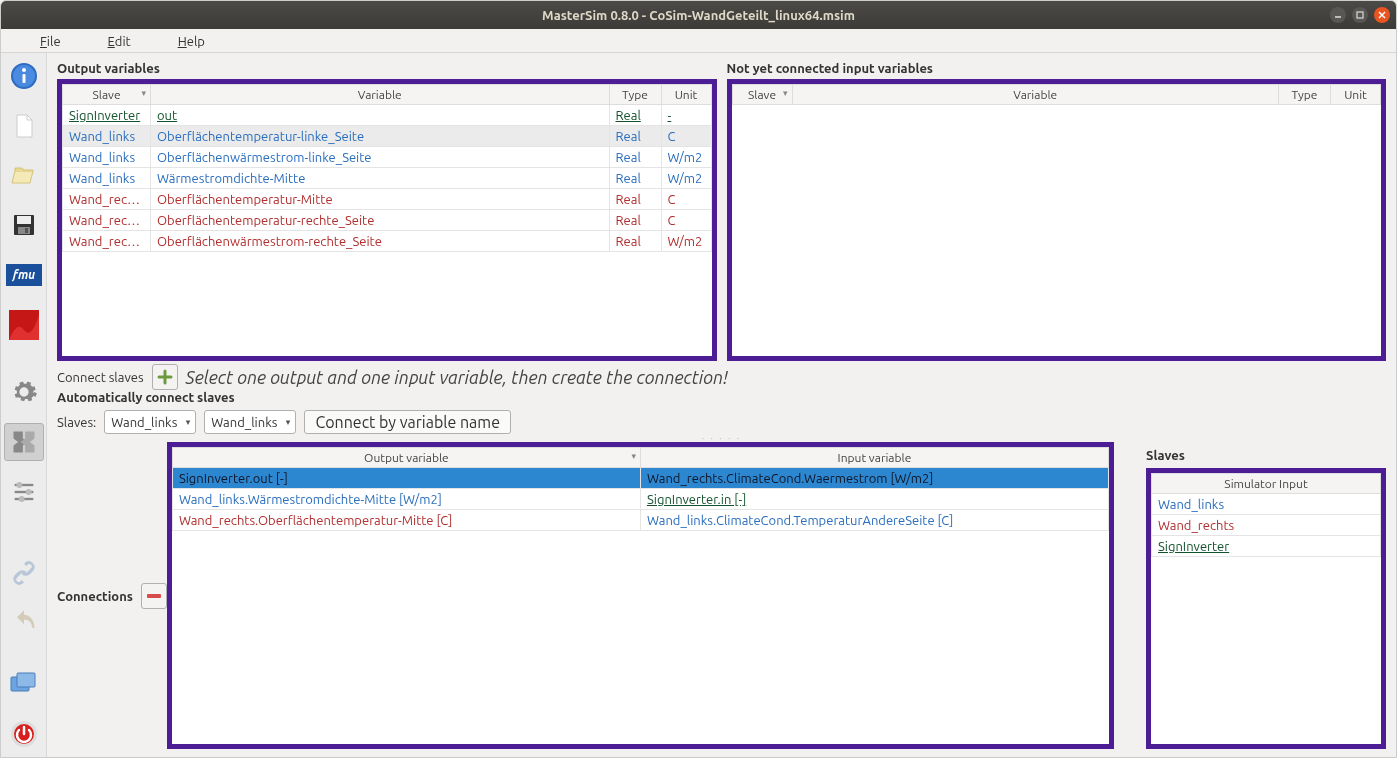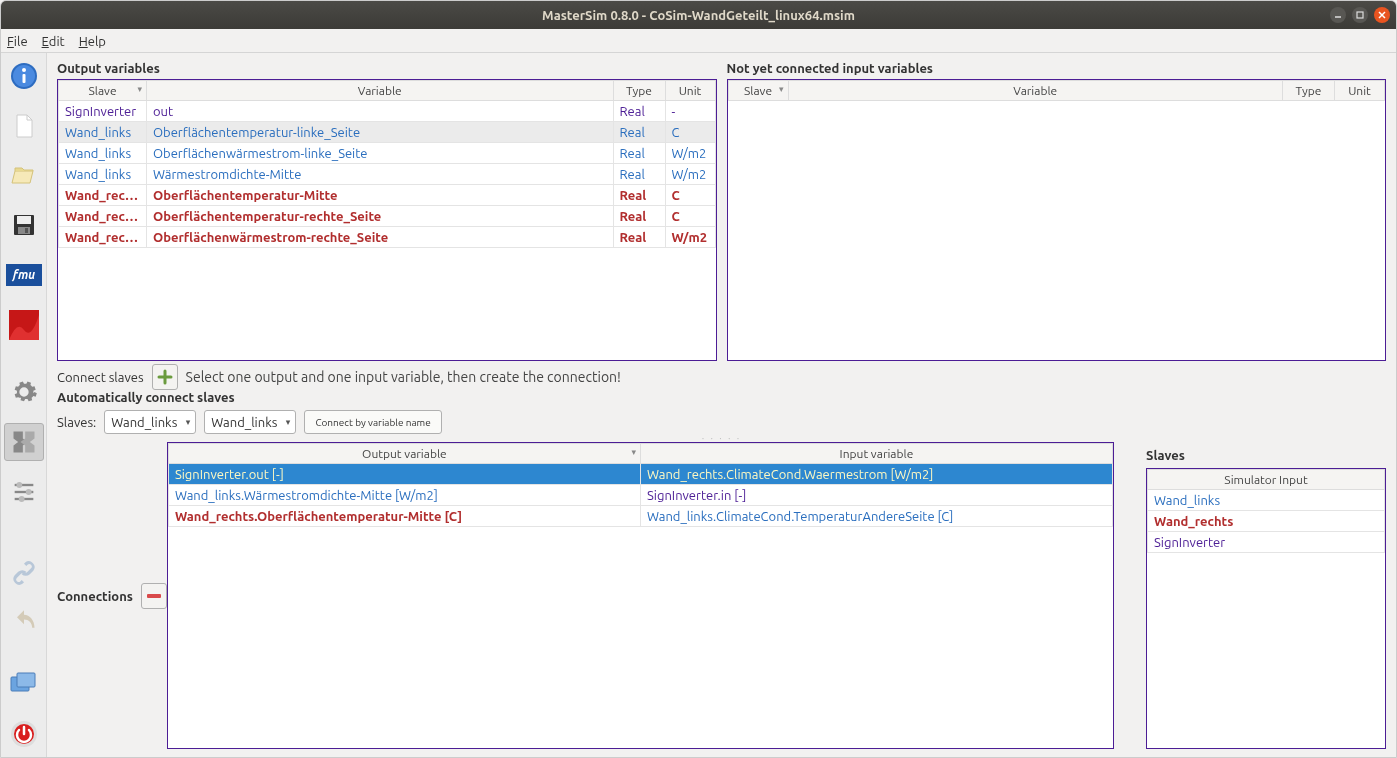--- a/index.html
+++ b/index.html
@@ -6,53 +6,53 @@
   html, body { margin:0; padding:0; font-family: "Ubuntu", "DejaVu Sans", sans-serif; font-size:13px; color:#333; background:#f2f1f0; height:100%; }
   .window { width:1397px; height:758px; background:#f2f1f0; display:flex; flex-direction:column; border:1px solid #ccc; border-radius:6px 6px 0 0; overflow:hidden; }
   .titlebar { background: linear-gradient(#4b4a46, #3c3b37); height:28px; display:flex; align-items:center; color:#dfd8c8; font-weight:bold; font-size:13px; position:relative;text-align:center; }
   .titlebar .title { margin:0 auto; }
   .titlebar .wm-buttons { position:absolute; right:6px; display:flex; gap:6px; }
   .wm-btn { width:16px; height:16px; border-radius:50%; background:#585753; display:flex; align-items:center; justify-content:center; }
   .wm-btn.close { background:#e95420; }
   .wm-btn svg { display:block; }
   .menubar { height:24px; background:#f2f1f0; border-bottom:1px solid #d5d5d5; display:flex; align-items:center; padding:0 6px; gap:14px; font-size:13px; }
   .menubar span u { text-decoration:underline; }
-  .menubar span { cursor:default; }
+  .menubar span { cursor:default;margin-left:33px; }
   .body { flex:1; display:flex; overflow:hidden; }
   .sidebar { width:46px; background:#ececec; display:flex; flex-direction:column; align-items:center; padding:4px 0; gap:12px; border-right:1px solid #d8d8d8; }
   .side-btn { width:40px; height:40px; display:flex; align-items:center; justify-content:center; border-radius:3px; }
   .side-btn.selected { background:#d0d0d0; border:1px solid #b0b0b0; }
   .spacer-flex { flex:1; }
   .content { flex:1; padding:8px 10px; display:flex; flex-direction:column; overflow:hidden; }
   .top-section { display:flex; gap:10px; height:300px; }
   .panel { flex:1; display:flex; flex-direction:column; }
   .panel-title { font-weight:bold; font-size:13px; margin-bottom:4px; color:#333; }
-  .table { border:1px solid #4c1d95; background:#fff; flex:1; overflow:auto; font-size:13px; }
+  .table { border:5px solid #4c1d95; background:#fff; flex:1; overflow:auto; font-size:13px; }
   .table table { width:100%; border-collapse:collapse; table-layout:fixed; }
   .table th { background:#f5f4f2; border:1px solid #ddd; padding:3px 6px; font-weight:normal; font-size:12px; color:#444; position:relative; text-align:center; }
   .table td { border:1px solid #e4e4e4; padding:3px 6px; white-space:nowrap; overflow:hidden; text-overflow:ellipsis; }
   .th-sort::after { content:"▾"; position:absolute; right:4px; font-size:9px; color:#888; }
-  .color-orange { color:#4c1d95; }
+  .color-orange { color:#14532d;text-decoration:underline; }
   .color-blue { color:#2a6ebe; }
-  .color-red { color:#b12e2e;font-weight:bold; }
+  .color-red { color:#b12e2e; }
   .row-hl td { background:#ebebeb; }
   .connect-row { display:flex; align-items:center; gap:8px; margin-top:3px; }
   .sq-btn { width:26px; height:26px; border:1px solid #b0b0b0; border-radius:3px; background:#f4f3f1; display:flex; align-items:center; justify-content:center; cursor:pointer; }
-  .hint { color:#444; font-size:14px; }
+  .hint { font-style:italic; color:#444; font-size:18px; }
   .bold-label { font-weight:bold; font-size:13px; }
   .auto-row { display:flex; align-items:center; gap:8px; margin-top:6px; }
   .combo { height:24px; border:1px solid #b0b0b0; border-radius:3px; background:#fff; padding:0 18px 0 6px; font-size:13px; display:flex; align-items:center; position:relative; min-width:90px; }
   .combo::after { content:"▾"; position:absolute; right:5px; font-size:9px; color:#555; }
-  .btn { height:24px; border:1px solid #b0b0b0; border-radius:3px; background:#fafaf8; padding:0 10px; font-size:10px; display:flex; align-items:center; cursor:pointer; }
+  .btn { height:24px; border:1px solid #b0b0b0; border-radius:3px; background:#fafaf8; padding:0 10px; font-size:16px; display:flex; align-items:center; cursor:pointer; }
   .divider-dots { text-align:center; color:#bbb; font-size:10px; letter-spacing:2px; height:8px; line-height:8px; }
   .bottom-section { flex:1; display:flex; gap:12px; overflow:hidden; }
   .conn-panel { flex:1; display:flex; flex-direction:row; }
   .conn-header-row { display:flex; align-items:center; gap:8px; margin:6px 0; }
   .slaves-panel { width:260px; display:flex; flex-direction:column;padding-left:20px; }
-  .row-selected td { background:#2d87d0 !important; color:#fef9c3; }
+  .row-selected td { background:#2d87d0 !important; color:#0f172a; }
   .row-selected { color:#fff; }
 </style>
 </head>
 <body>
 
 <div class="window">
   <div class="titlebar">
     <span class="title">MasterSim 0.8.0 - CoSim-WandGeteilt_linux64.msim</span>
     <div class="wm-buttons">
       <div class="wm-btn">

